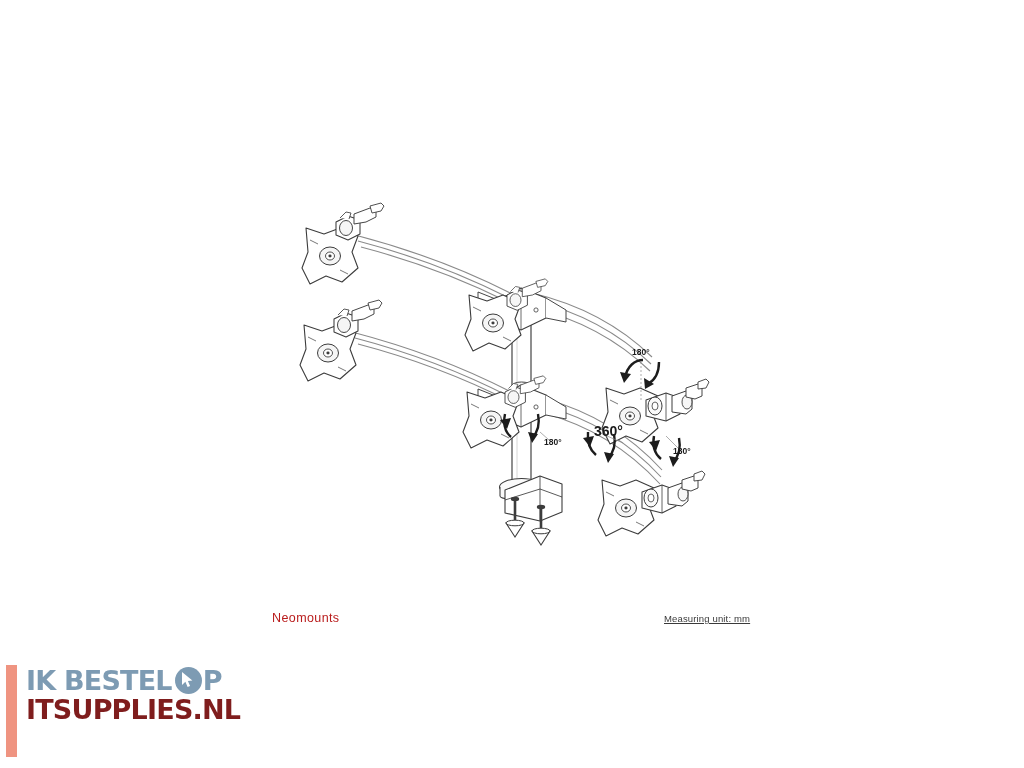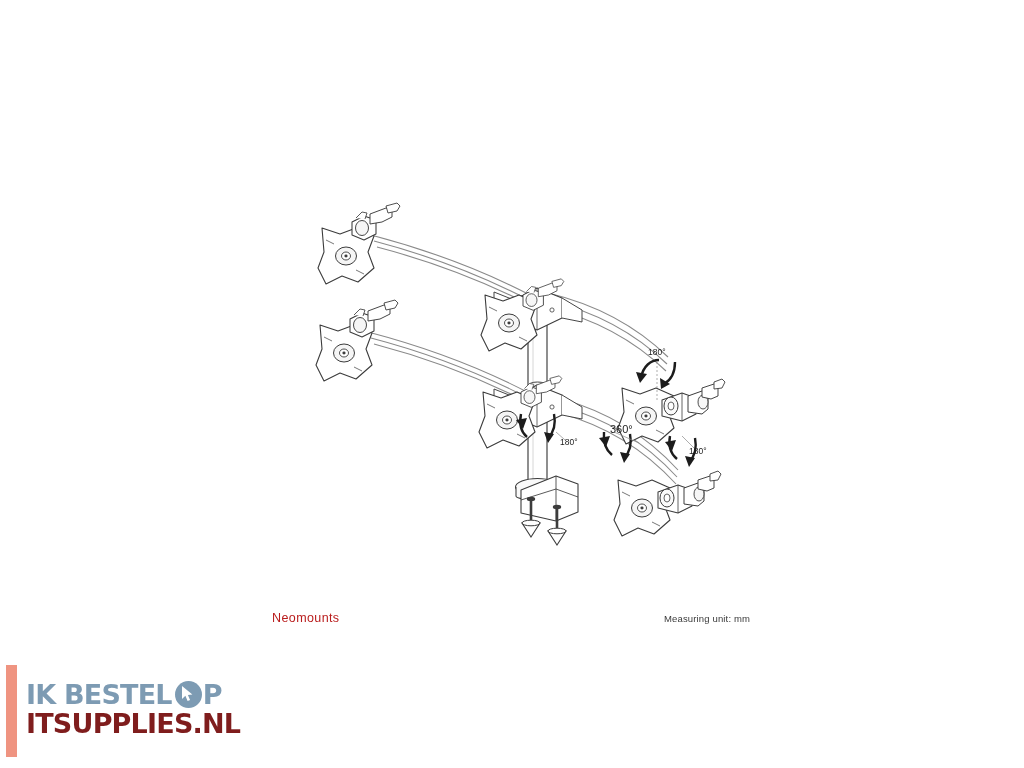--- a/index.html
+++ b/index.html
@@ -17,24 +17,25 @@
 
   #page {
     position: absolute;
     inset: 0;
     background: #ffffff;
   }
 
   
   #drawing-wrap {
     position: absolute;
-    left: 16px;
+    left: 0;
     top: 0;
     width: 916px;
     height: 620px;
+    font-weight: bold;
   }
   #drawing-svg {
     display: block;
     width: 1024px;
     height: 620px;
   }
 
   
   .caption {
     position: absolute;
@@ -47,20 +48,21 @@
     font-size: 12.5px;
     letter-spacing: 0.4px;
     color: #b91c1c;
   }
   #unit-label {
     left: 664px;
     top: 614px;
     font-size: 9.5px;
     letter-spacing: 0.15px;
     color: #3a3a3a;
+    text-decoration: underline;
   }
 
   
   #store-logo {
     position: absolute;
     left: 0;
     top: 660px;
     width: 260px;
     height: 100px;
   }
@@ -69,21 +71,20 @@
     left: 6px;
     top: 5px;
     width: 11px;
     height: 92px;
     background: #ef9481;
   }
   #logo-text {
     position: absolute;
     left: 26px;
     top: 6px;
-    margin-top: 14px;
   }
   .logo-line {
     font-family: "DejaVu Sans", sans-serif;
     font-weight: 700;
     font-size: 27px;
     letter-spacing: -0.8px;
     line-height: 29px;
     white-space: nowrap;
     display: flex;
     align-items: center;
@@ -291,21 +292,21 @@
         <path d="M 505,414 C 503,424 505,432 511,437" fill="none" stroke-width="2.4"></path>
         <path d="M 500,420 L 511,418 L 507,429 Z" stroke="none"></path>
         <path d="M 538,414 C 540,424 538,432 532,438" fill="none" stroke-width="2.4"></path>
         <path d="M 528,432 L 538,434 L 532,443 Z" stroke="none"></path>
         <path d="M 540,432 L 549,440" stroke="#8a8a8a" stroke-width="0.7" fill="none"></path>
       </g>
     </svg>
 
     <div class="caption" style="left:632px; top:348px; font-size:8.5px; color:#1c1c1c;">180°</div>
     <div class="caption" style="left:544px; top:438px; font-size:8.5px; color:#1c1c1c;">180°</div>
-    <div class="caption" style="left:594px; top:424px; font-size:11px; color:#1c1c1c;">360°</div>
+    <div class="caption" style="left:594px; top:424px; font-size:14px; color:#1c1c1c;">360°</div>
     <div class="caption" style="left:673px; top:447px; font-size:8.5px; color:#1c1c1c;">180°</div>
   </div>
 
   <div class="caption" id="brand-label">Neomounts</div>
   <div class="caption" id="unit-label">Measuring unit: mm</div>
 
   <div id="store-logo">
     <div id="logo-bar"></div>
     <div id="logo-text">
       <div class="logo-line" id="logo-line-1">

